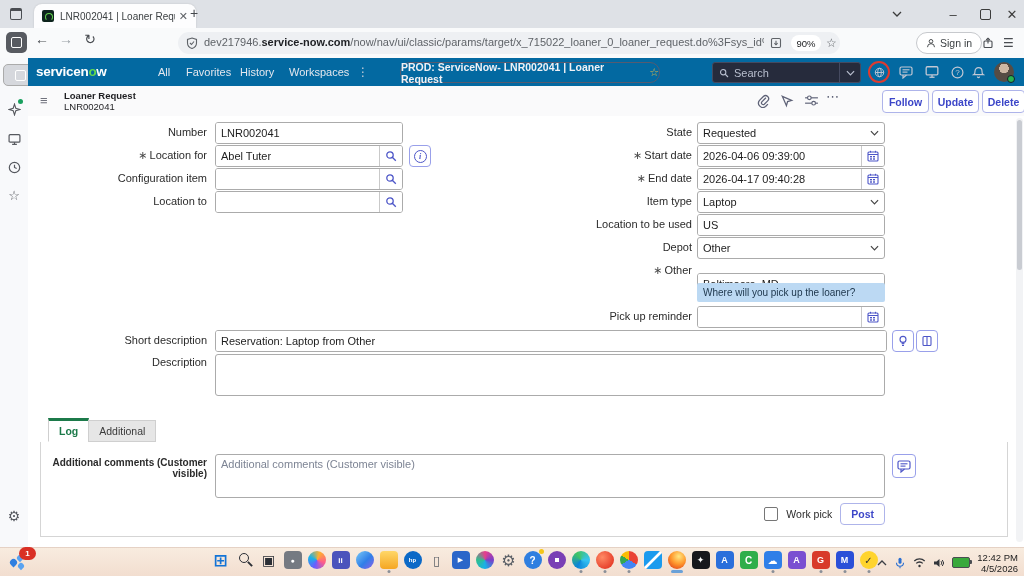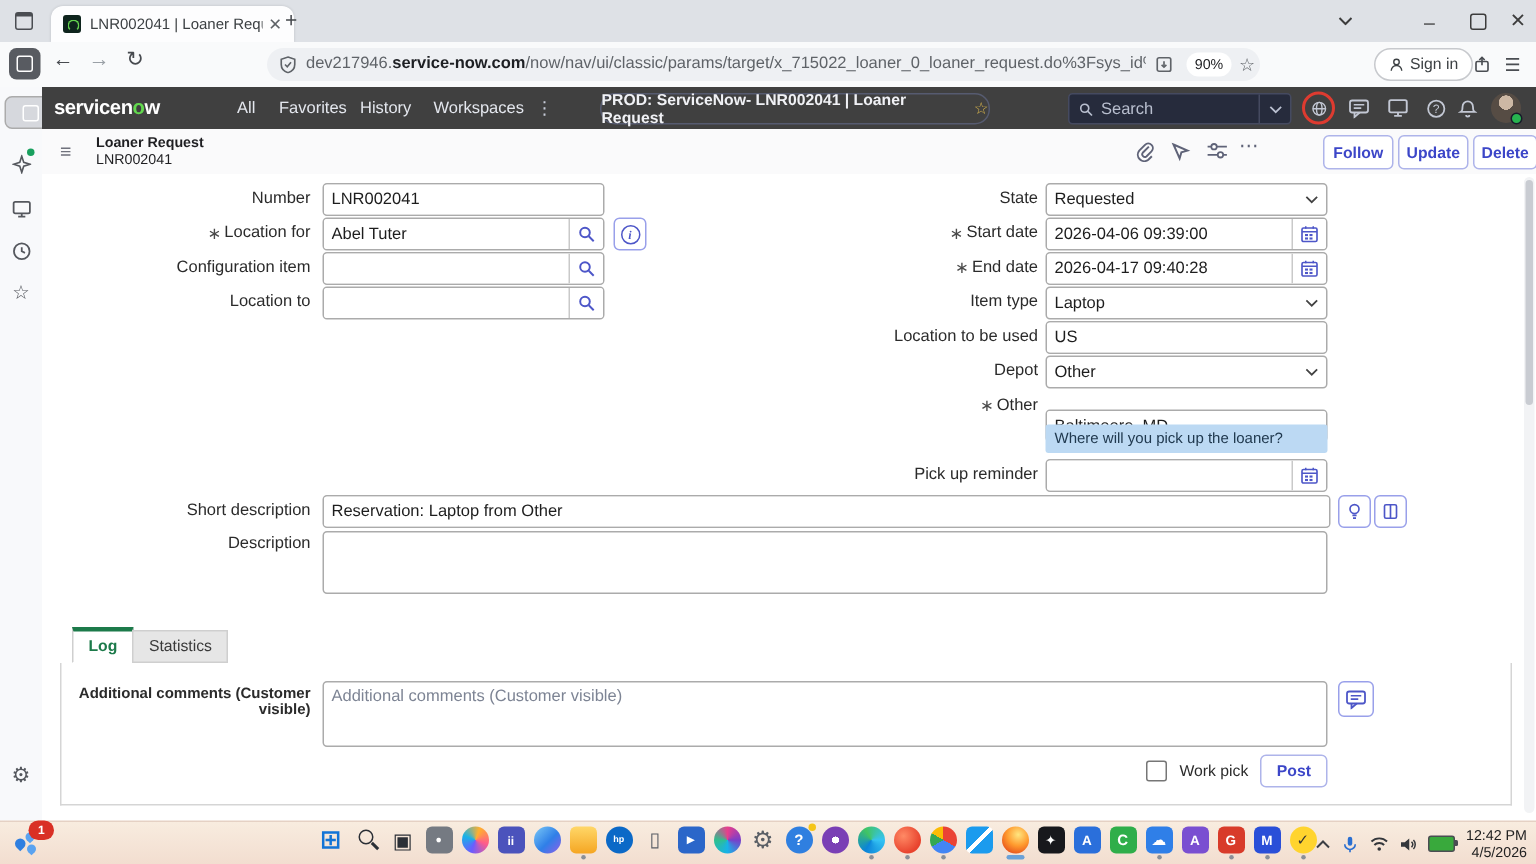--- a/index.html
+++ b/index.html
@@ -33,21 +33,21 @@
   .signin{position:absolute;left:916px;top:4px;height:20px;padding:0 9px;border:1px solid #c7c9cd;border-radius:11px;background:#fff;display:flex;align-items:center;gap:4px;font-size:10.5px;color:#3c4043;}
 
   
   .sidebar{position:absolute;left:0;top:58px;width:28px;height:489px;background:#f8f9fb;border-right:1px solid #e6e8ea;}
   .sbi{position:absolute;left:3px;width:22px;height:22px;display:flex;align-items:center;justify-content:center;color:#55585e;}
   .sbi.sel{background:#d6d8dd;border-radius:5px;}
   .sbi.sel .inner{width:9px;height:9px;border:1.5px solid #fff;border-radius:2px;}
   .greendot{position:absolute;right:2px;top:1px;width:5px;height:5px;border-radius:50%;background:#18a05e;}
 
   
-  .snowhdr{position:absolute;left:28px;top:58px;width:996px;height:28px;background:#404040;}
+  .snowhdr{position:absolute;left:28px;top:58px;width:996px;height:28px;background:#0369a1;}
   .logo{position:absolute;left:8px;top:6px;font-size:13.5px;font-weight:bold;color:#fff;letter-spacing:-.3px;}
   .logo .o{color:#62d84e;}
   .snav{position:absolute;top:0;height:28px;display:flex;align-items:center;font-size:11px;color:#e4e7ee;}
   .kebab{position:absolute;left:329px;top:0;height:28px;display:flex;align-items:center;color:#c7ccd8;font-size:12px;}
   .ctxpill{position:absolute;left:372px;top:4px;width:258px;height:19px;border:1px solid #565b70;border-radius:10px;display:flex;align-items:center;justify-content:center;gap:5px;font-size:10.5px;font-weight:bold;color:#f0f1f5;}
   .ctxpill .st{color:#d8b54c;font-size:11px;font-weight:normal;}
   .snsearch{position:absolute;left:684px;top:4px;width:147px;height:19px;background:#262b3c;border:1px solid #454a60;border-radius:3px;display:flex;align-items:center;color:#b9bfcf;}
   .snsearch .ph{flex:1;font-size:11px;margin-left:5px;}
   .snsearch .dd{width:20px;height:100%;border-left:1px solid #454a60;display:flex;align-items:center;justify-content:center;}
   .hic{position:absolute;top:0;height:28px;display:flex;align-items:center;justify-content:center;color:#c3c8d4;}
@@ -543,21 +543,21 @@
         </svg>
       </div>
 
     <div class="frow" style="left:10px;top:240px;width:169px;justify-content:flex-end;align-items:flex-start;">
         <span class="lab">Description</span>
       </div>
     <textarea class="ta" style="left: 187px; top: 238px; width: 658px; height: 34px;" value=""></textarea>
 
     <div class="tabbar">
       <div class="stab on">Log</div>
-      <div class="stab off">Statistics</div>
+      <div class="stab off">Additional</div>
     </div>
     <div class="logbox"></div>
 
     <div class="frow" style="left:10px;top:342px;width:169px;justify-content:flex-end;">
         <span class="lab" style="font-weight:bold;font-size:10px;">Additional comments (Customer visible)</span>
       </div>
     <textarea class="ta" style="left: 187px; top: 338px; width: 658px; height: 36px;" placeholder="Additional comments (Customer visible)"></textarea>
     <div class="sqbtn" style="left:864px;top:338px;width:22px;height:22px;">
         <svg width="14" height="13">
           <use href="#i-chat"></use>

